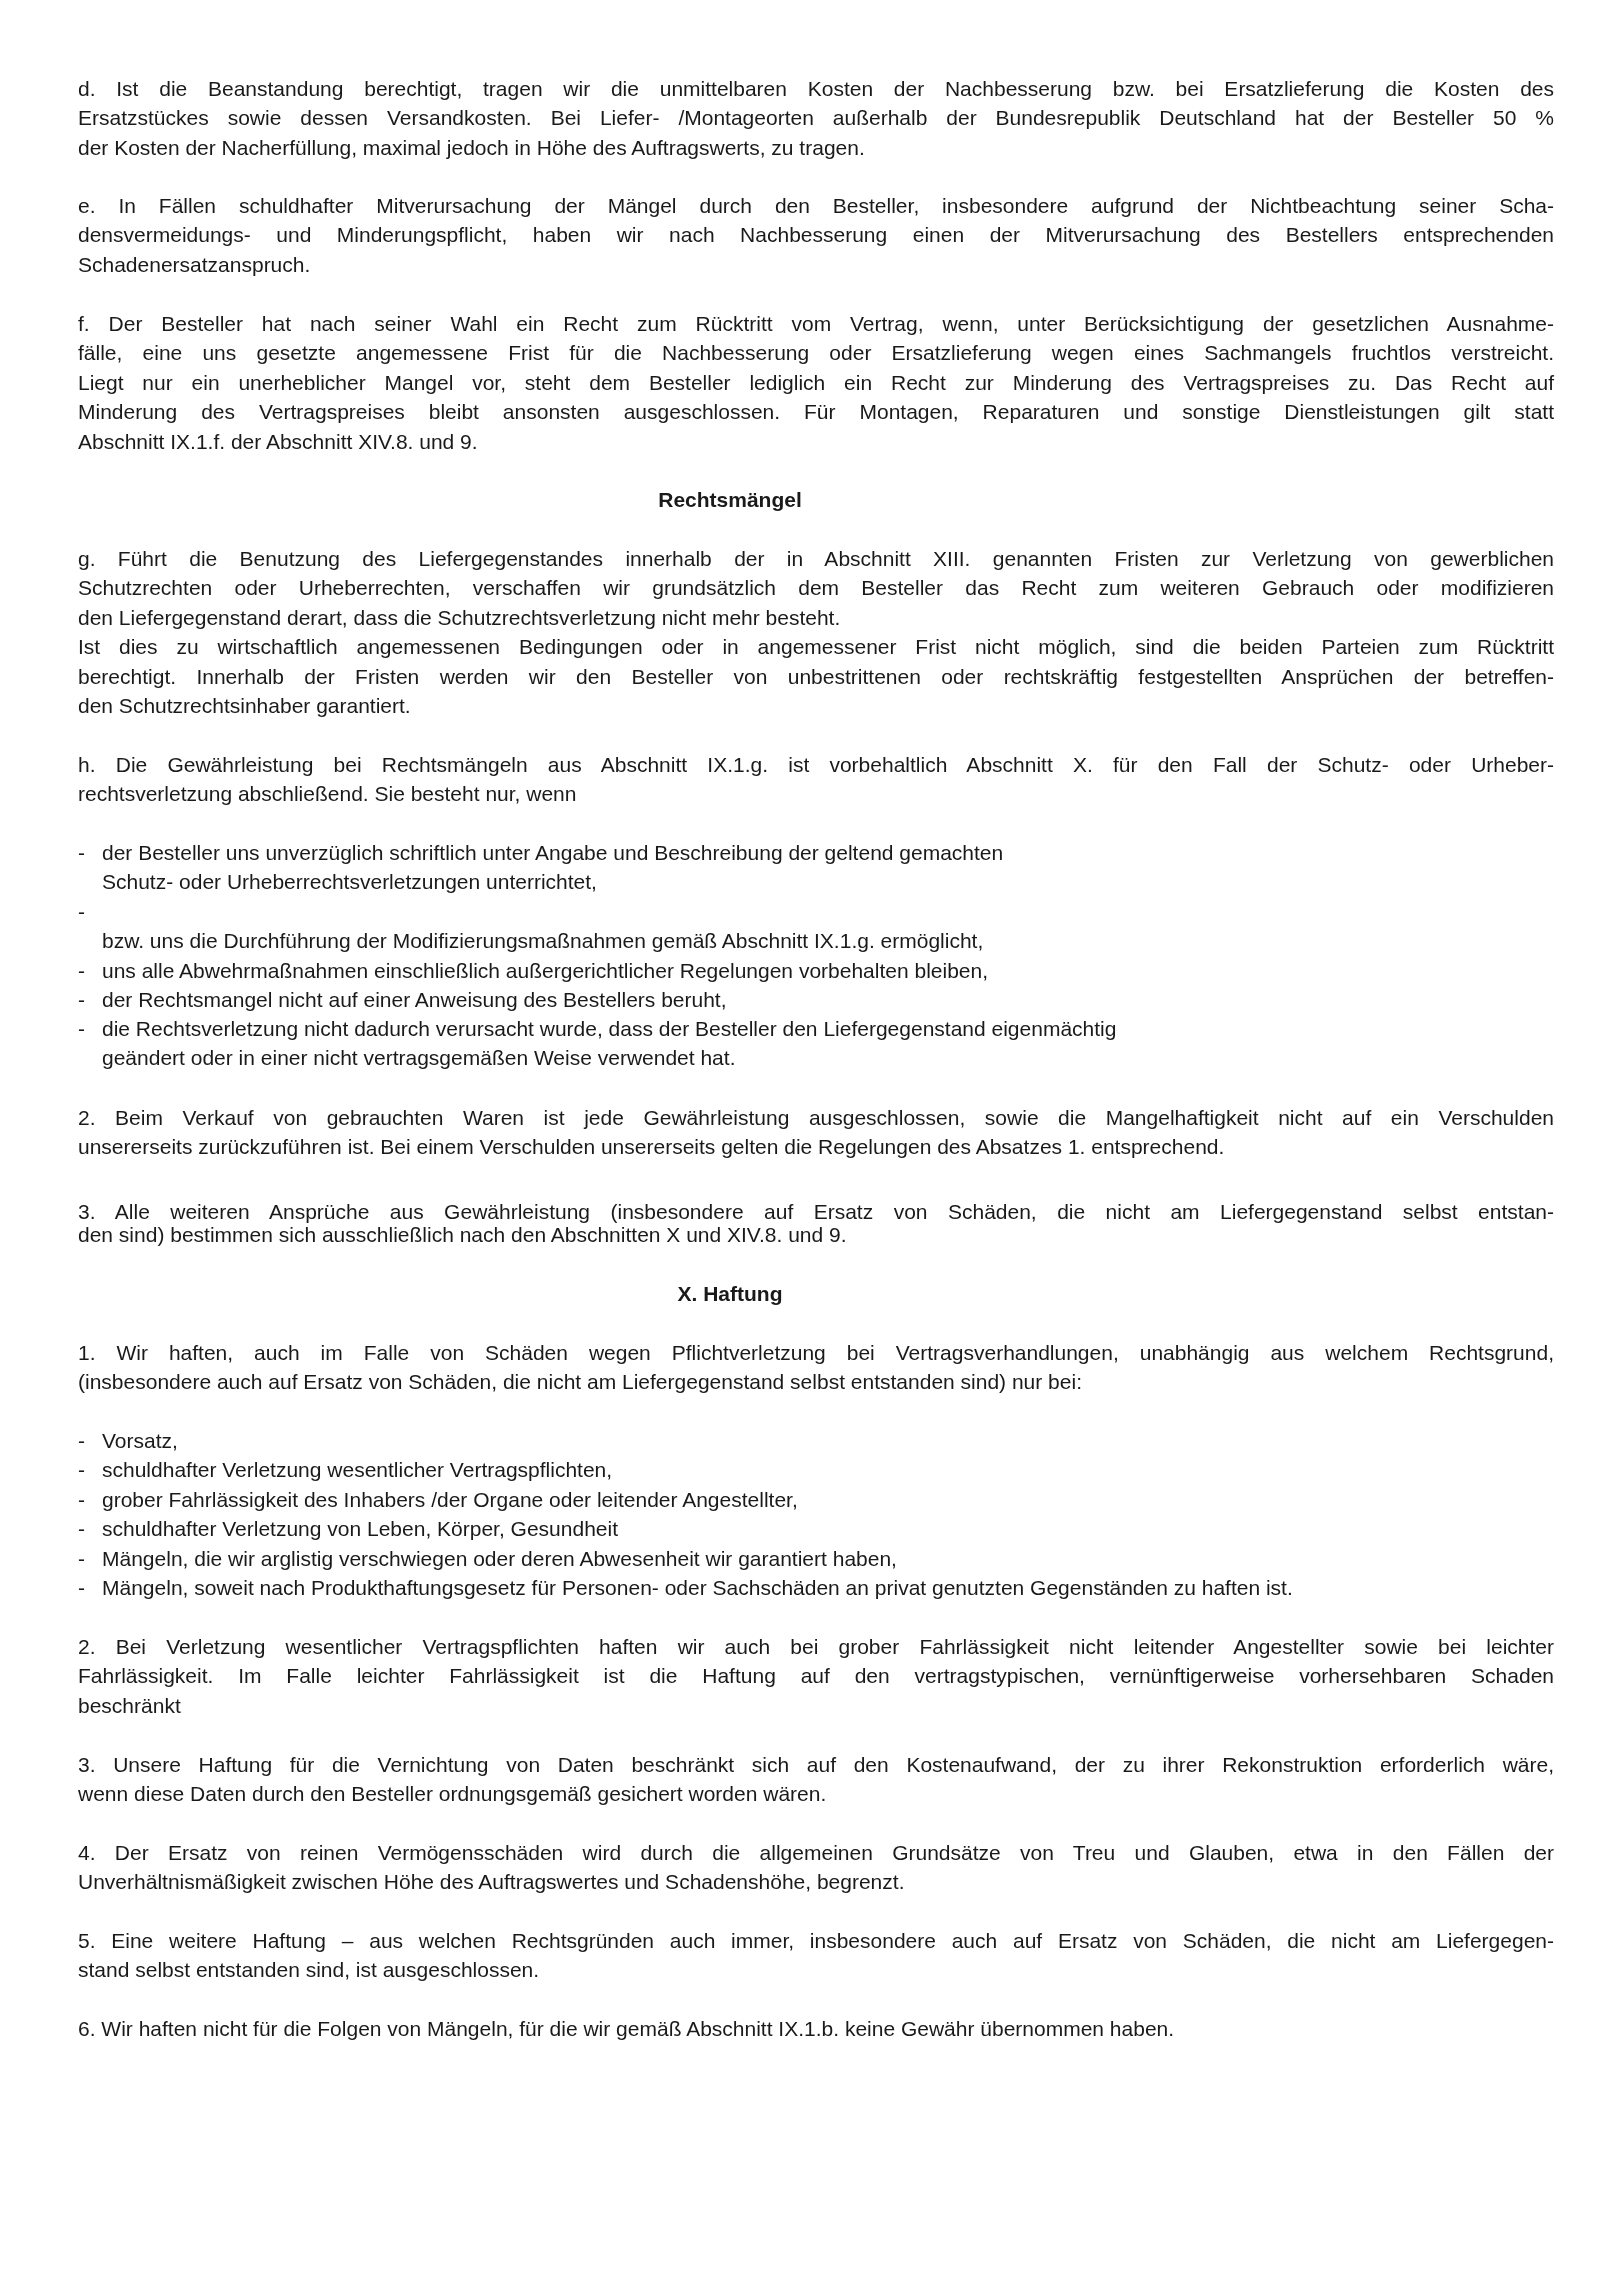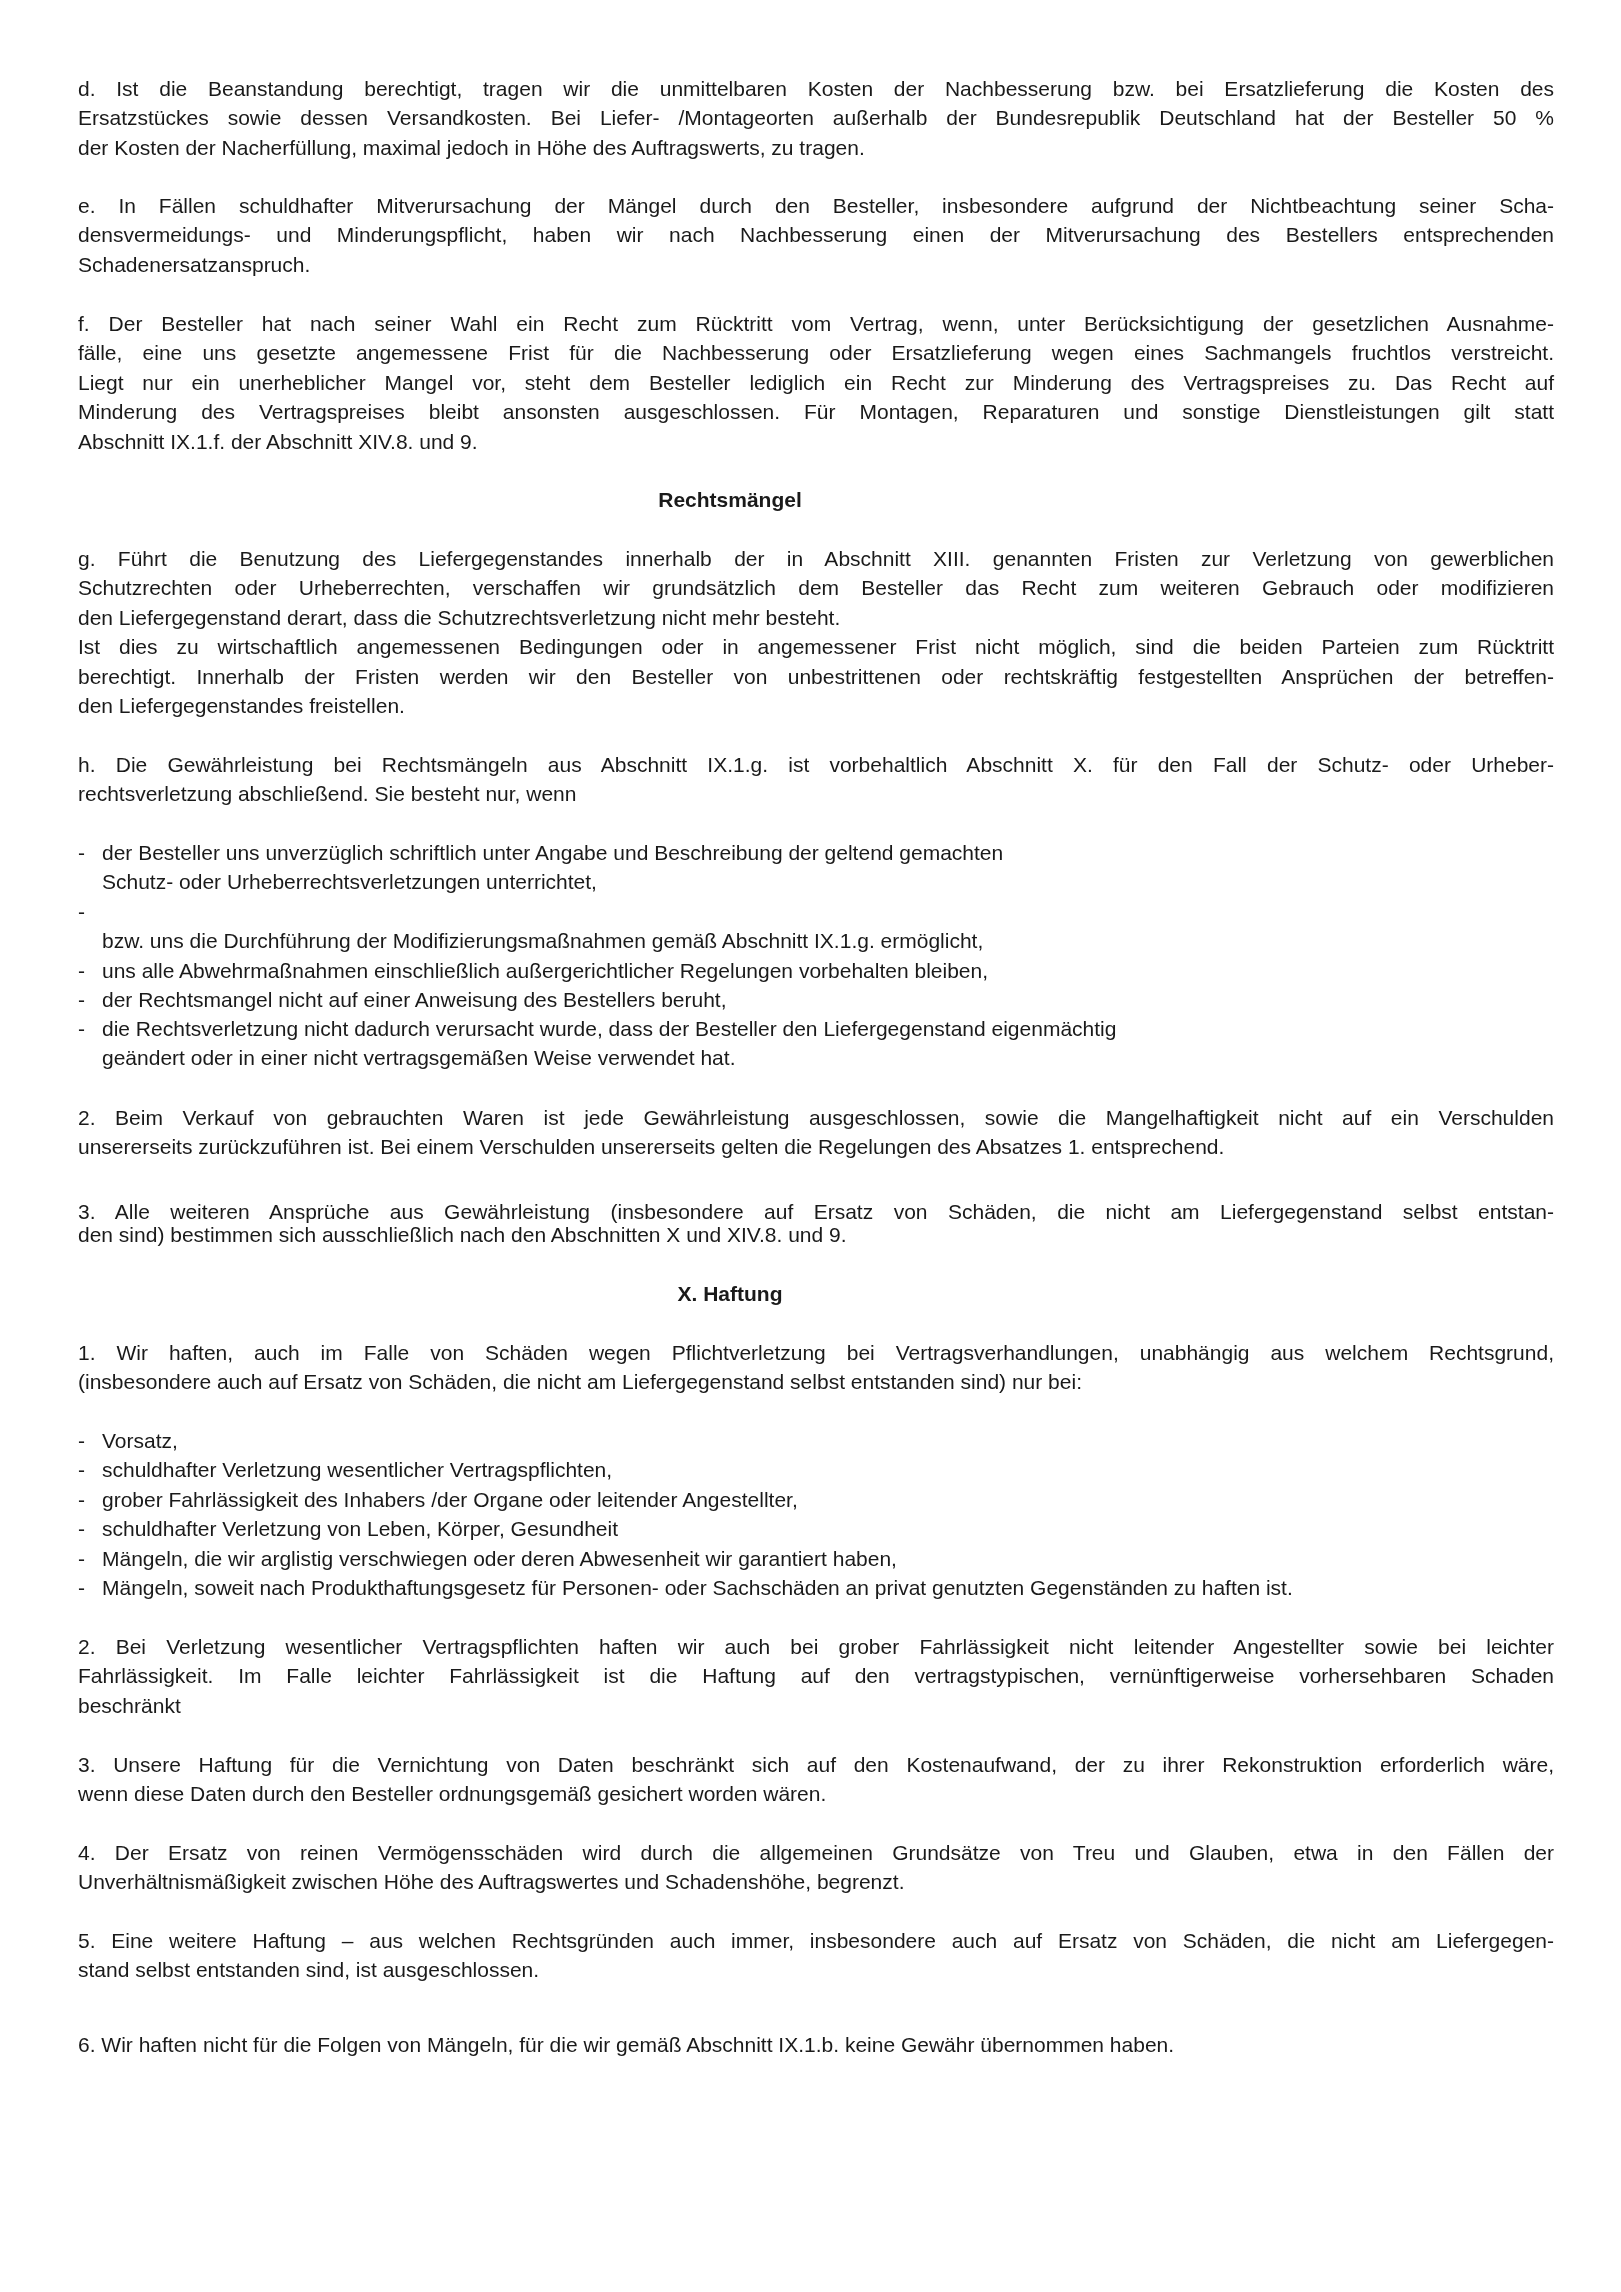--- a/index.html
+++ b/index.html
@@ -50,21 +50,21 @@
   </div>
 
   <div class="heading" style="top:485px">Rechtsmängel</div>
 
   <div class="block" style="top:544px">
     <div class="line j" style="top:0">g.  Führt die Benutzung des Liefergegenstandes innerhalb der in Abschnitt XIII. genannten Fristen zur Verletzung von gewerblichen</div>
     <div class="line j" style="top:29px">Schutzrechten oder Urheberrechten, verschaffen wir grundsätzlich dem Besteller das Recht zum weiteren Gebrauch oder modifizieren</div>
     <div class="line" style="top:59px">den Liefergegenstand derart, dass die Schutzrechtsverletzung nicht mehr besteht.</div>
     <div class="line j" style="top:88px">Ist dies zu wirtschaftlich angemessenen Bedingungen oder in angemessener Frist nicht möglich, sind die beiden Parteien zum Rücktritt</div>
     <div class="line j" style="top:118px">berechtigt. Innerhalb der Fristen werden wir den Besteller von unbestrittenen oder rechtskräftig festgestellten Ansprüchen der betreffen-</div>
-    <div class="line" style="top:147px">den Liefergegenstandes freistellen.</div>
+    <div class="line" style="top:147px">den Schutzrechtsinhaber garantiert.</div>
   </div>
 
   <div class="block" style="top:750px">
     <div class="line j" style="top:0">h.  Die Gewährleistung bei Rechtsmängeln aus Abschnitt IX.1.g. ist vorbehaltlich Abschnitt X. für den Fall der Schutz- oder Urheber-</div>
     <div class="line" style="top:29px">rechtsverletzung abschließend. Sie besteht nur, wenn</div>
   </div>
 
   <div class="block" style="top:838px; height:235px">
     <div style="position:absolute; top:0; left:0; width:1476px; height:59px">
       <span class="bullet-dash" style="top:0">-</span>
@@ -149,17 +149,17 @@
     <div class="line j" style="top:0">4.  Der Ersatz von reinen Vermögensschäden wird durch die allgemeinen Grundsätze von Treu und Glauben, etwa in den Fällen der</div>
     <div class="line" style="top:29px">Unverhältnismäßigkeit zwischen Höhe des Auftragswertes und Schadenshöhe, begrenzt.</div>
   </div>
 
   <div class="block" style="top:1926px">
     <div class="line j" style="top:0">5.  Eine weitere Haftung – aus welchen Rechtsgründen auch immer, insbesondere auch auf Ersatz von Schäden, die nicht am Liefergegen-</div>
     <div class="line" style="top:29px">stand selbst entstanden sind, ist ausgeschlossen.</div>
   </div>
 
   <div class="block" style="top:2014px">
-    <div class="line" style="top:16px">6.  Wir haften nicht für die Folgen von Mängeln, für die wir gemäß Abschnitt IX.1.b. keine Gewähr übernommen haben.</div>
+    <div class="line" style="top:0">6.  Wir haften nicht für die Folgen von Mängeln, für die wir gemäß Abschnitt IX.1.b. keine Gewähr übernommen haben.</div>
   </div>
 
 </div>
 
 
 </body></html>

